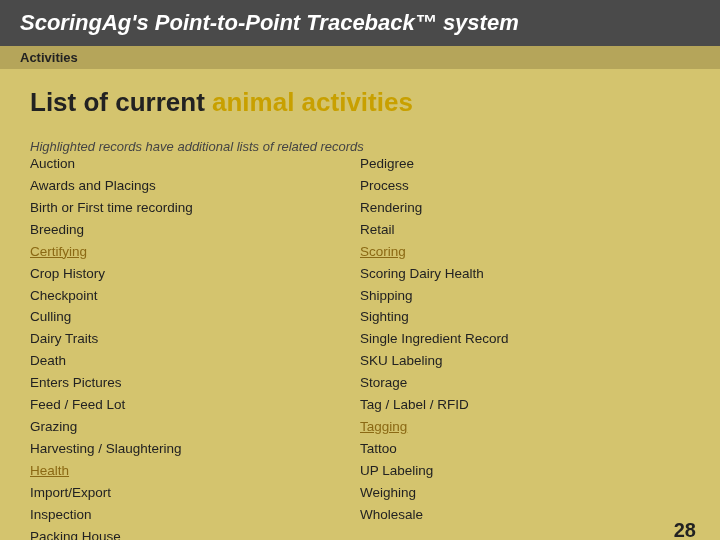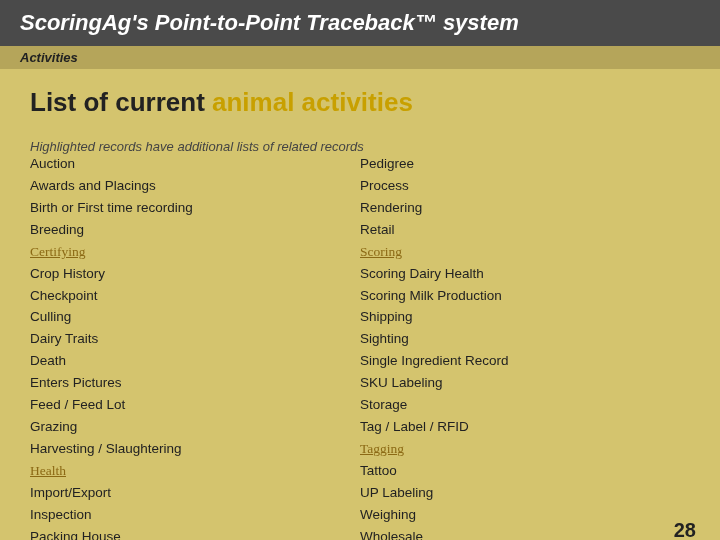--- a/index.html
+++ b/index.html
@@ -19,21 +19,20 @@
       font-weight: bold;
       font-style: italic;
     }
 
     .activities-bar {
       background: #b5a55a;
       padding: 4px 20px;
       font-size: 13px;
       color: #222;
       font-weight: 600;
-      font-style: italic;
     }
 
     .content {
       background: #d4c46e;
       padding: 18px 30px 10px 30px;
     }
 
     .list-title {
       font-size: 26px;
       font-weight: bold;
@@ -65,21 +64,20 @@
     .col-item {
       font-size: 13.5px;
       color: #222;
       line-height: 1.55;
     }
 
     .col-item.linked {
       color: #8b6914;
       text-decoration: underline;
       cursor: pointer;
-      font-family: Liberation Serif, serif;
     }
 
     .page-number {
       position: absolute;
       bottom: 16px;
       right: 24px;
       font-size: 20px;
       color: #222;
       font-weight: bold;
     }
@@ -122,21 +120,20 @@
         <div class="col-item">Inspection</div>
         <div class="col-item">Packing House</div>
       </div>
     <div class="col" id="right-col">
         <div class="col-item">Pedigree</div>
         <div class="col-item">Process</div>
         <div class="col-item">Rendering</div>
         <div class="col-item">Retail</div>
         <div class="col-item linked">Scoring</div>
         <div class="col-item">Scoring Dairy Health</div>
-        <div class="col-item">Scoring Milk Production</div>
         <div class="col-item">Shipping</div>
         <div class="col-item">Sighting</div>
         <div class="col-item">Single Ingredient Record</div>
         <div class="col-item">SKU Labeling</div>
         <div class="col-item">Storage</div>
         <div class="col-item">Tag / Label / RFID</div>
         <div class="col-item linked">Tagging</div>
         <div class="col-item">Tattoo</div>
         <div class="col-item">UP Labeling</div>
         <div class="col-item">Weighing</div>

